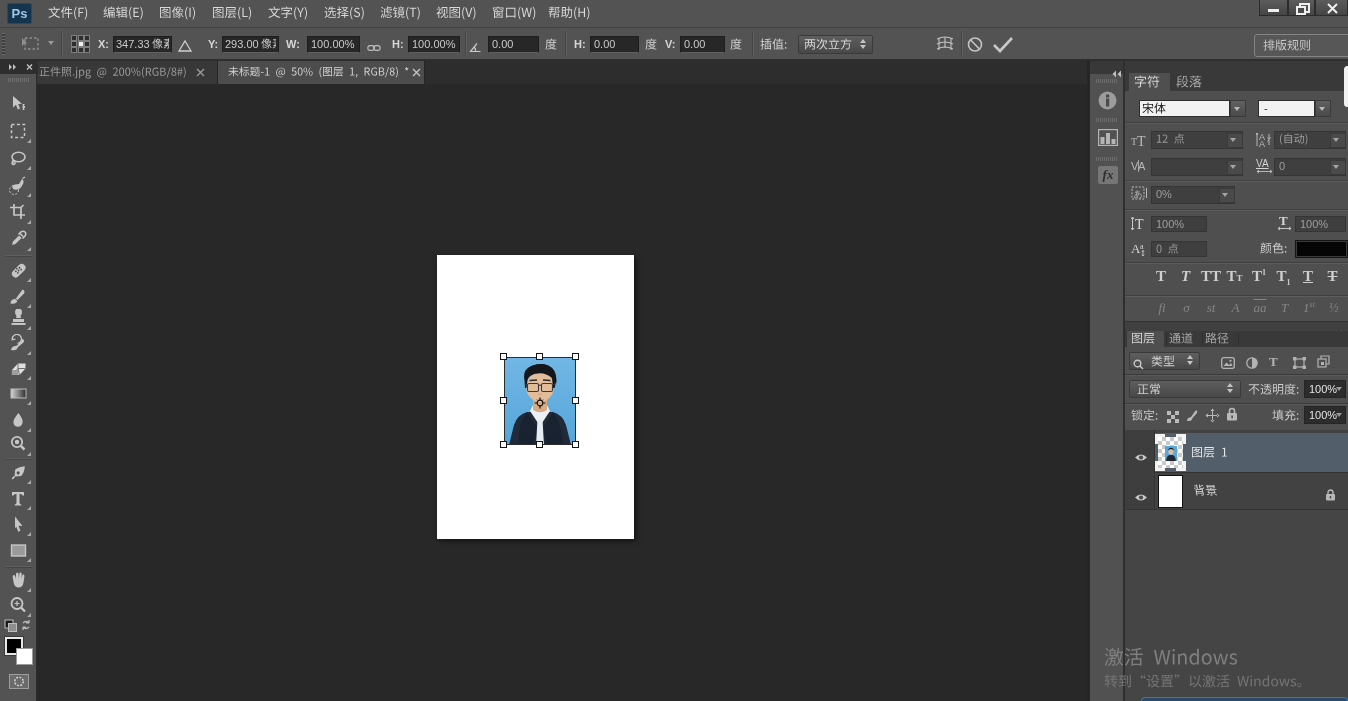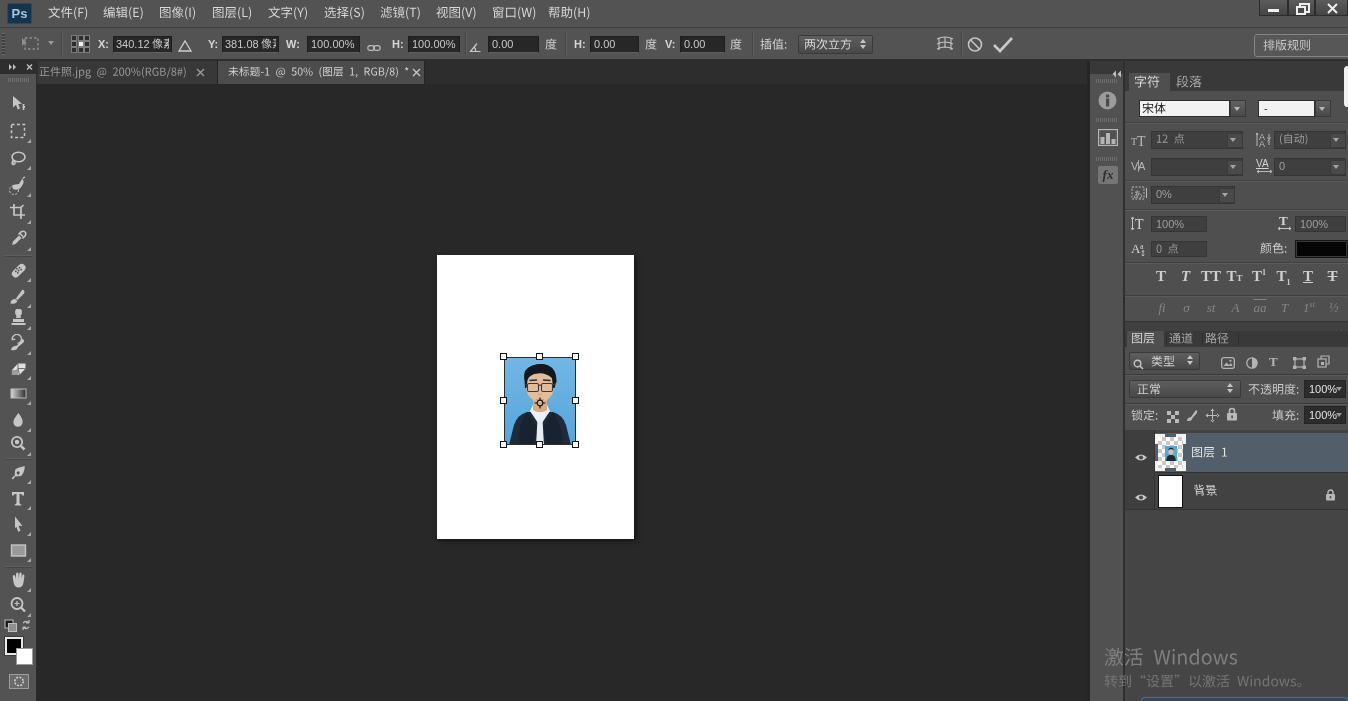--- a/index.html
+++ b/index.html
@@ -135,32 +135,32 @@
       <div style="position:absolute;left:13.0px;top:0px;width:4px;height:4px;background:#2e2e2e;border:1px solid #7e7e7e"></div>
       <div style="position:absolute;left:0.0px;top:6px;width:4px;height:4px;background:#2e2e2e;border:1px solid #7e7e7e"></div>
       <div style="position:absolute;left:6.5px;top:6px;width:4px;height:4px;background:#f0f0f0;border:1px solid #7e7e7e"></div>
       <div style="position:absolute;left:13.0px;top:6px;width:4px;height:4px;background:#2e2e2e;border:1px solid #7e7e7e"></div>
       <div style="position:absolute;left:0.0px;top:12px;width:4px;height:4px;background:#2e2e2e;border:1px solid #7e7e7e"></div>
       <div style="position:absolute;left:6.5px;top:12px;width:4px;height:4px;background:#2e2e2e;border:1px solid #7e7e7e"></div>
       <div style="position:absolute;left:13.0px;top:12px;width:4px;height:4px;background:#2e2e2e;border:1px solid #7e7e7e"></div>
     </div>
     <div class="lbl" style="left:98px;top:38px;font-weight:bold">X:</div>
     <div class="fld" style="left:113px;top:36px;width:59px;height:17px;display:flex;align-items:center;padding:0 2px">
-      <span>340.12 </span>
+      <span>347.33 </span>
       <svg class="t" width="22" height="14" fill="#c9c9c9">
         <path transform="translate(0.0 9.7) scale(0.01100 -0.01100)" d="M486 710H666C649 681 628 651 607 629H420C444 656 466 683 486 710ZM487 839C445 755 366 649 256 571C272 561 294 539 305 523C324 537 341 552 358 567V413H513C465 371 394 329 287 296C303 283 321 262 330 249C420 278 486 313 534 350C550 335 564 320 577 303C509 242 384 180 287 151C301 139 319 117 329 102C417 134 530 197 604 260C614 241 622 222 628 204C549 123 402 46 278 10C292 -3 311 -27 322 -44C430 -7 555 63 642 141C651 78 640 24 618 3C604 -14 589 -16 569 -16C552 -16 529 -15 503 -12C514 -31 520 -60 521 -77C544 -79 566 -79 584 -79C619 -79 645 -72 670 -45C713 -4 727 104 694 209L743 232C779 123 841 28 921 -23C932 -5 954 21 970 34C893 76 831 162 798 259C837 279 876 301 909 322L858 370C812 337 738 292 675 260C653 307 621 352 577 387L600 413H898V629H685C714 664 743 703 765 741L721 773L707 769H526L559 826ZM425 571H603C598 542 588 507 563 470H425ZM665 571H829V470H637C655 507 663 542 665 571ZM262 836C209 685 122 535 29 437C43 420 65 381 72 363C102 395 131 433 159 473V-77H230V588C270 660 305 738 333 815Z"></path>
         <path transform="translate(11.0 9.7) scale(0.01100 -0.01100)" d="M636 86C721 44 828 -21 880 -64L939 -18C882 26 774 87 691 127ZM293 128C233 72 135 20 46 -15C63 -27 91 -53 104 -66C190 -27 293 36 362 101ZM193 294C211 301 240 305 440 316C349 277 270 248 236 237C176 216 131 204 98 201C104 182 114 149 116 135C143 143 182 148 479 165V8C479 -4 475 -7 458 -8C443 -9 389 -9 327 -7C339 -27 351 -55 355 -77C429 -77 479 -76 510 -65C543 -53 552 -33 552 6V169L801 183C828 160 851 137 867 118L926 159C884 206 797 271 728 315L673 279C694 265 717 249 739 233L328 213C466 258 606 316 740 388L688 436C651 415 610 394 569 374L337 362C391 385 444 412 495 444L471 463H950V523H536V588H844V645H536V709H903V767H536V841H461V767H105V709H461V645H160V588H461V523H54V463H406C340 421 267 388 243 378C215 367 193 360 173 358C180 340 190 308 193 294Z"></path>
       </svg>
     </div>
     <div class="ab" style="left:178px;top:38px;width:14px;height:12px"><svg width="14" height="12">
         <path d="M7 1 L13 11 L1 11 Z" fill="none" stroke="#d0d0d0" stroke-width="1.3"></path>
       </svg></div>
     <div class="lbl" style="left:208px;top:38px;font-weight:bold">Y:</div>
     <div class="fld" style="left:222px;top:36px;width:57px;height:17px;display:flex;align-items:center;padding:0 2px">
-      <span>381.08 </span>
+      <span>293.00 </span>
       <svg class="t" width="22" height="14" fill="#c9c9c9">
         <path transform="translate(0.0 9.7) scale(0.01100 -0.01100)" d="M486 710H666C649 681 628 651 607 629H420C444 656 466 683 486 710ZM487 839C445 755 366 649 256 571C272 561 294 539 305 523C324 537 341 552 358 567V413H513C465 371 394 329 287 296C303 283 321 262 330 249C420 278 486 313 534 350C550 335 564 320 577 303C509 242 384 180 287 151C301 139 319 117 329 102C417 134 530 197 604 260C614 241 622 222 628 204C549 123 402 46 278 10C292 -3 311 -27 322 -44C430 -7 555 63 642 141C651 78 640 24 618 3C604 -14 589 -16 569 -16C552 -16 529 -15 503 -12C514 -31 520 -60 521 -77C544 -79 566 -79 584 -79C619 -79 645 -72 670 -45C713 -4 727 104 694 209L743 232C779 123 841 28 921 -23C932 -5 954 21 970 34C893 76 831 162 798 259C837 279 876 301 909 322L858 370C812 337 738 292 675 260C653 307 621 352 577 387L600 413H898V629H685C714 664 743 703 765 741L721 773L707 769H526L559 826ZM425 571H603C598 542 588 507 563 470H425ZM665 571H829V470H637C655 507 663 542 665 571ZM262 836C209 685 122 535 29 437C43 420 65 381 72 363C102 395 131 433 159 473V-77H230V588C270 660 305 738 333 815Z"></path>
         <path transform="translate(11.0 9.7) scale(0.01100 -0.01100)" d="M636 86C721 44 828 -21 880 -64L939 -18C882 26 774 87 691 127ZM293 128C233 72 135 20 46 -15C63 -27 91 -53 104 -66C190 -27 293 36 362 101ZM193 294C211 301 240 305 440 316C349 277 270 248 236 237C176 216 131 204 98 201C104 182 114 149 116 135C143 143 182 148 479 165V8C479 -4 475 -7 458 -8C443 -9 389 -9 327 -7C339 -27 351 -55 355 -77C429 -77 479 -76 510 -65C543 -53 552 -33 552 6V169L801 183C828 160 851 137 867 118L926 159C884 206 797 271 728 315L673 279C694 265 717 249 739 233L328 213C466 258 606 316 740 388L688 436C651 415 610 394 569 374L337 362C391 385 444 412 495 444L471 463H950V523H536V588H844V645H536V709H903V767H536V841H461V767H105V709H461V645H160V588H461V523H54V463H406C340 421 267 388 243 378C215 367 193 360 173 358C180 340 190 308 193 294Z"></path>
       </svg>
     </div>
     <div class="lbl" style="left:286px;top:38px;font-weight:bold">W:</div>
     <div class="fld" style="left:307px;top:36px;width:53px;height:17px">100.00%</div>
     <div class="ab" style="left:367px;top:39px"><svg width="14" height="10">
 <g fill="none" stroke="#bdbdbd" stroke-width="1.1">
           <rect x="0.8" y="2.6" width="6.6" height="4.8" rx="2.4"></rect>

